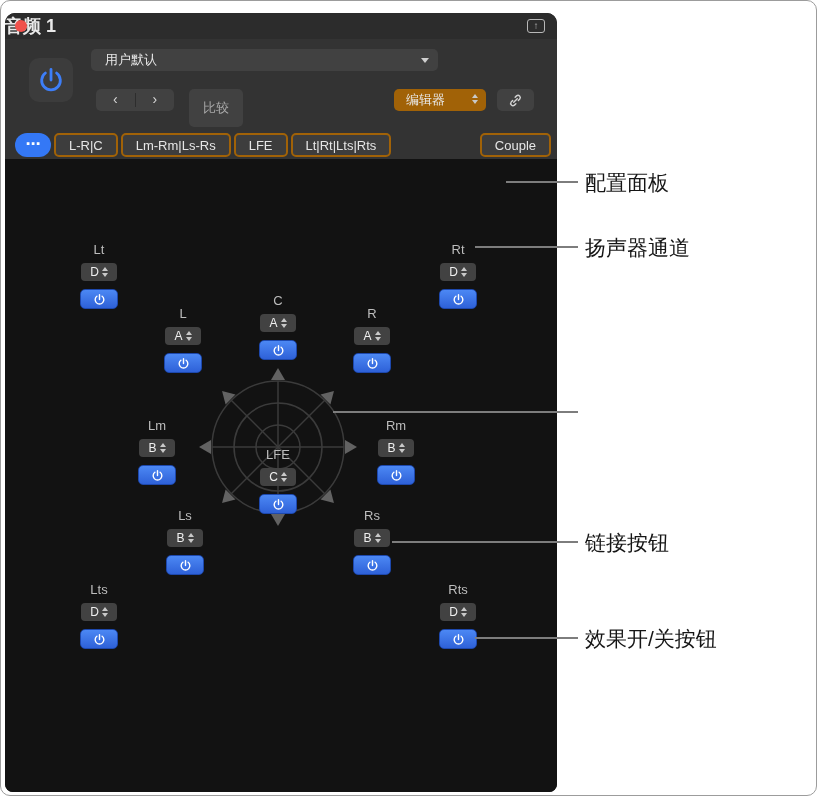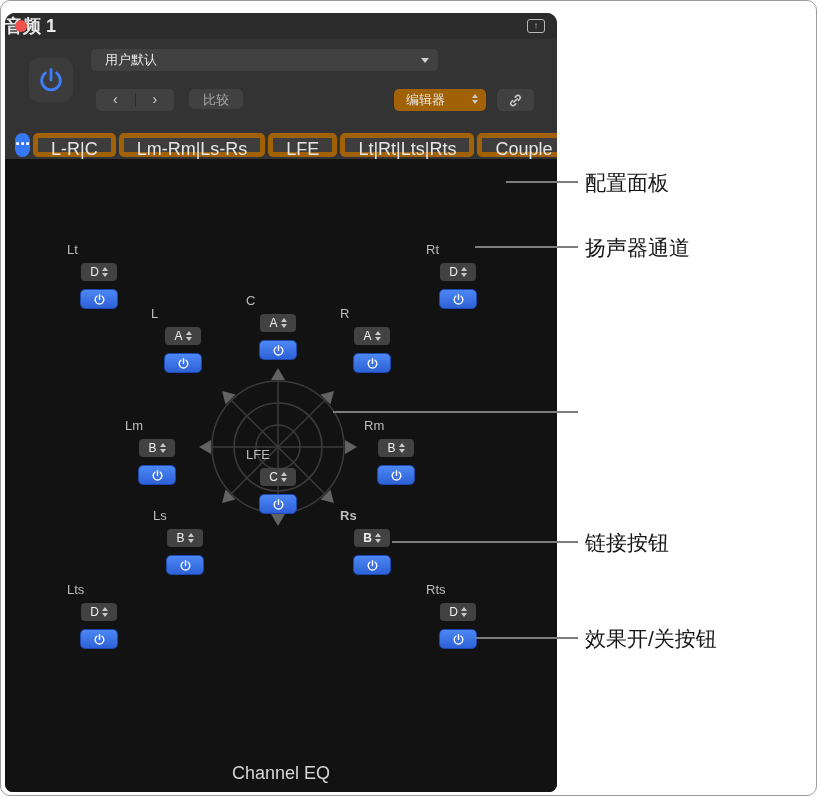--- a/index.html
+++ b/index.html
@@ -18,59 +18,59 @@
   .power-main { position:absolute; left:24px; top:19px; width:44px; height:44px; border-radius:10px; background:#3c3c3c; border:none; display:flex; align-items:center; justify-content:center; }
   .power-main svg path { stroke:#3d7ef8; stroke-width:2.4; fill:none; stroke-linecap:round; }
 
   .preset { position:absolute; left:86px; top:10px; width:347px; height:22px; background:#414141; border-radius:5px; color:#e8e8e8; font-size:13px; line-height:22px; padding-left:14px; }
   .preset .dd-chevron { position:absolute; right:9px; top:9px; width:0; height:0; border-left:4px solid transparent; border-right:4px solid transparent; border-top:5px solid #cfcfcf; }
 
   .navseg { position:absolute; left:91px; top:50px; width:78px; height:22px; background:#414141; border-radius:5px; display:flex; }
   .navseg span { width:39px; text-align:center; line-height:21px; color:#d8d8d8; font-size:14px; }
   .navseg .sep { width:1px; background:#2d2d2d; height:14px; margin-top:4px; }
 
-  .compare { position:absolute; left:184px; top:50px; width:54px; height:20px; background:#414141; border:none; border-radius:5px; color:#a9a9a9; font-size:13px; line-height:22px; text-align:center; }
+  .compare { position:absolute; left:184px; top:50px; width:54px; height:38px; background:#414141; border:none; border-radius:5px; color:#a9a9a9; font-size:13px; line-height:22px; text-align:center; }
 
   .editor { position:absolute; left:389px; top:50px; width:92px; height:22px; background:#a16207; border-radius:5px; color:#e8e8e8; font-size:13px; line-height:22px; padding-left:12px; }
   .link-btn { position:absolute; left:492px; top:50px; width:37px; height:22px; background:#414141; border:none; border-radius:5px; display:flex; align-items:center; justify-content:center; }
   .link-btn svg path { stroke:#d2d2d2; stroke-width:2; fill:none; stroke-linecap:round; }
 
   .tabbar { position:absolute; left:10px; right:6px; top:94px; height:24px; display:flex; gap:3px; }
   .tab-ellipsis { width:36px; height:24px; background:#3478f6; border-radius:12px; color:#fff; font-size:15px; font-weight:bold; line-height:22px; text-align:center; }
-  .tab { height:24px; background:#3d3d3d; border:5px solid #a16207; border-radius:5px; color:#e6e6e6; font-size:18px; line-height:22px; text-align:left; padding:0 13px; white-space:nowrap; }
+  .tab { height:24px; background:#3d3d3d; border:2px solid #a16207; border-radius:5px; color:#e6e6e6; font-size:13px; line-height:22px; text-align:left; padding:0 13px; white-space:nowrap; }
   .tab-couple { margin-left:auto; }
 
   .main { position:absolute; top:146px; left:0; right:0; bottom:0; background:#121212; }
 
   .field { position:absolute; left:193px; top:354px; }
   .field circle, .field line { stroke:#3b3b3b; stroke-width:1.5; fill:none; }
   .field polygon { fill:#626262; }
 
   
-  .spk { position:absolute; width:64px; }
+  .spk { position:absolute; width:64px; text-align:center; }
   .spk-label { height:16px; font-size:13px; color:#bdbdbd; line-height:16px; }
   .spk-group { width:36px; height:18px; margin:5px auto 0; background:#424242; border-radius:4px; display:flex; align-items:center; justify-content:center; gap:3px; color:#efefef; font-size:12px; }
   .ud { display:inline-flex; flex-direction:column; gap:2px; }
   .ud i { display:block; width:0; height:0; border-left:3px solid transparent; border-right:3px solid transparent; }
   .ud .up { border-bottom:4px solid #c9c9c9; }
   .ud .dn { border-top:4px solid #c9c9c9; }
   .spk-power { width:38px; height:20px; margin:8px auto 0; display:flex; align-items:center; justify-content:center; background:linear-gradient(#4c88f4,#2e61d8); border:1px solid #1d48ad; border-radius:5px; }
   .spk-power svg { width:13px; height:13px; }
   .spk-power svg path { stroke:#fff; stroke-width:2.6; fill:none; stroke-linecap:round; }
 
   .pos-lt  { left:62px;  top:229px; }
   .pos-rt  { left:421px; top:229px; }
   .pos-c   { left:241px; top:280px; }
   .pos-l   { left:146px; top:293px; }
   .pos-r   { left:335px; top:293px; }
   .pos-lm  { left:120px; top:405px; }
   .pos-rm  { left:359px; top:405px; }
   .pos-lfe { left:241px; top:434px; }
   .pos-ls  { left:148px; top:495px; }
-  .pos-rs  { left:335px; top:495px;font-weight:bold; }
+  .pos-rs  { left:335px; top:495px; }
   .pos-lts { left:62px;  top:569px; }
   .pos-rts { left:421px; top:569px; }
 
   .win-footer { position:absolute; bottom:8px; width:100%; text-align:center; color:#d6d6d6; font-size:18px; }
 
   
   .ann-text { position:absolute; left:584px; color:#151515; font-size:21px; line-height:31px; white-space:nowrap; z-index:6; }
   .ann-line { position:absolute; height:0; border-top:2px solid #7d7d7d; z-index:5; }
   .t1 { top:166px; } .l1 { left:505px; top:180px; width:72px; }
   .t2 { top:231px;text-align:center; } .l2 { left:474px; top:245px; width:103px; }
@@ -373,21 +373,20 @@
           </span>
         </div>
       <button class="spk-power">
           <svg viewBox="0 0 24 24">
             <path d="M12 3v9"></path>
             <path d="M7.2 6a8 8 0 1 0 9.6 0"></path>
           </svg>
         </button>
     </div>
 
-    <div class="win-footer">Channel EQ</div>
   </div>
 
   <div class="ann-line l1"></div>
   <div class="ann-text t1">配置面板</div>
 
   <div class="ann-line l2"></div>
   <div class="ann-text t2">扬声器通道</div>
 
   <div class="ann-line l3"></div>
 

